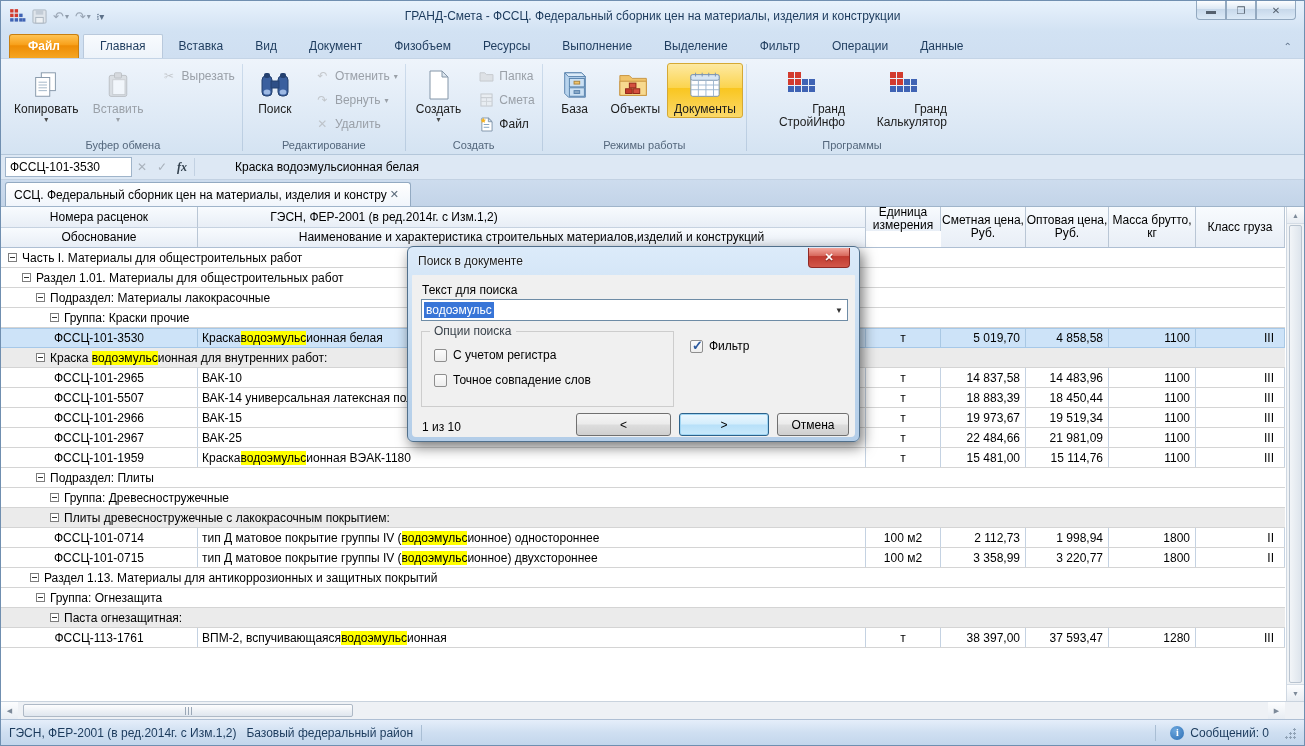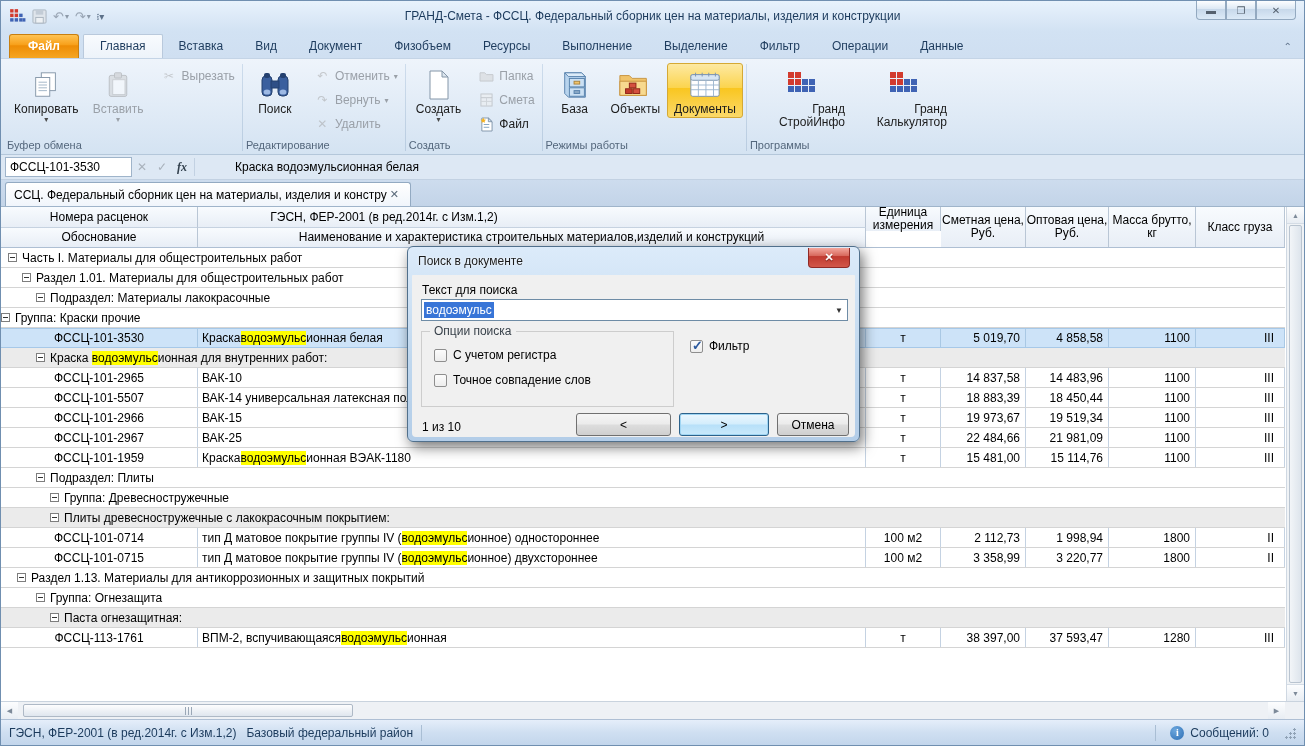--- a/index.html
+++ b/index.html
@@ -21,21 +21,21 @@
   .tabrow { height:27px; display:flex; align-items:flex-end; padding-left:8px; background:linear-gradient(#d2e2f3,#cfdff1); position:relative; }
   .tab { padding:4px 16px 5px 16px; color:#1e3c5e; cursor:default; }
   .tab.file { background:linear-gradient(#ffc353,#f79e17 45%,#ee8c04 46%,#f5a623); color:#fff; font-weight:bold; border-radius:3px 3px 0 0; border:1px solid #c87f10; border-bottom:none; padding:4px 18px 5px 18px; margin-right:4px; }
   .tab.active { background:linear-gradient(#f8fbfe,#edf3fa); border:1px solid #b9c9dc; border-bottom:none; border-radius:2px 2px 0 0; }
   .ribbon-collapse { position:absolute; right:12px; bottom:6px; color:#5d7189; font-size:10px; }
 
   
   .ribbon { height:97px; background:linear-gradient(#eef4fb,#dfeaf6 60%,#d4e3f2); border-top:1px solid #c4d4e6; border-bottom:1px solid #b4c7da; display:flex; align-items:stretch; padding:2px 2px 0 4px; }
   .rgroup { display:flex; flex-direction:column; padding:0 2px; }
   .rg-content { flex:1; display:flex; align-items:flex-start; padding-top:2px; }
-  .rg-label { height:16px; color:#54677c; font-size:11px; line-height:15px; }
+  .rg-label { height:16px; text-align:center; color:#54677c; font-size:11px; line-height:15px; }
   .rsep { width:1px; background:linear-gradient(#cddcec,#b9cce0); margin:3px 1px; }
   .bigbtn { display:flex; flex-direction:column; align-items:center; padding:3px 6px 1px 6px; border:1px solid transparent; border-radius:3px; min-width:58px; }
   .bigbtn .icon32 { height:36px; display:flex; align-items:center; justify-content:center; }
   .bigbtn .bb-label { line-height:13px; text-align:right; color:#1c1c1c; }
   .bigbtn .dd-arrow { font-size:8px; color:#4a4a4a; line-height:8px; }
   .bigbtn.disabled .bb-label, .bigbtn.disabled .dd-arrow { color:#9aa0a8; }
   .bigbtn.disabled .icon32 { opacity:.45; filter:grayscale(1); }
   .bigbtn.hl { background:linear-gradient(#fde9a2,#fbd44e 45%,#f9c620 46%,#fbd96a); border-color:#d5a935; }
   .smallcol { display:flex; flex-direction:column; gap:2px; margin-left:6px; padding-top:2px; }
   .smallbtn { display:flex; align-items:center; gap:4px; height:22px; padding:0 4px; color:#1c1c1c; }
@@ -456,21 +456,21 @@
             <span>Часть I. Материалы для общестроительных работ</span>
           </div>
           <div class="row part" style="padding-left: 21px;">
             <span class="expand"></span>
             <span>Раздел 1.01. Материалы для общестроительных работ</span>
           </div>
           <div class="row part" style="padding-left: 35px;">
             <span class="expand"></span>
             <span>Подраздел: Материалы лакокрасочные</span>
           </div>
-          <div class="row part" style="">
+          <div class="row part" style="padding-left: 49px;">
             <span class="expand"></span>
             <span>Группа: Краски прочие</span>
           </div>
           <div class="row item selected">
             <div class="cell c-code">ФССЦ-101-3530</div>
             <div class="cell c-name">Краска <mark>водоэмульс</mark>ионная белая</div>
             <div class="cell c-unit">т</div>
             <div class="cell c-price">5 019,70</div>
             <div class="cell c-whole">4 858,58</div>
             <div class="cell c-mass">1100</div>
@@ -548,21 +548,21 @@
           </div>
           <div class="row item">
             <div class="cell c-code">ФССЦ-101-0715</div>
             <div class="cell c-name">тип Д матовое покрытие группы IV (<mark>водоэмульс</mark>ионное) двухстороннее</div>
             <div class="cell c-unit">100 м2</div>
             <div class="cell c-price">3 358,99</div>
             <div class="cell c-whole">3 220,77</div>
             <div class="cell c-mass">1800</div>
             <div class="cell c-cargo">II</div>
           </div>
-          <div class="row part" style="padding-left: 16px;">
+          <div class="row part" style="padding-left: 29px;">
             <span class="expand"></span>
             <span>Раздел 1.13. Материалы для антикоррозионных и защитных покрытий</span>
           </div>
           <div class="row part" style="padding-left: 35px;">
             <span class="expand"></span>
             <span>Группа: Огнезащита</span>
           </div>
           <div class="row subgroup" style="padding-left: 49px;">
             <span class="expand"></span>
             <span>Паста огнезащитная:</span>

